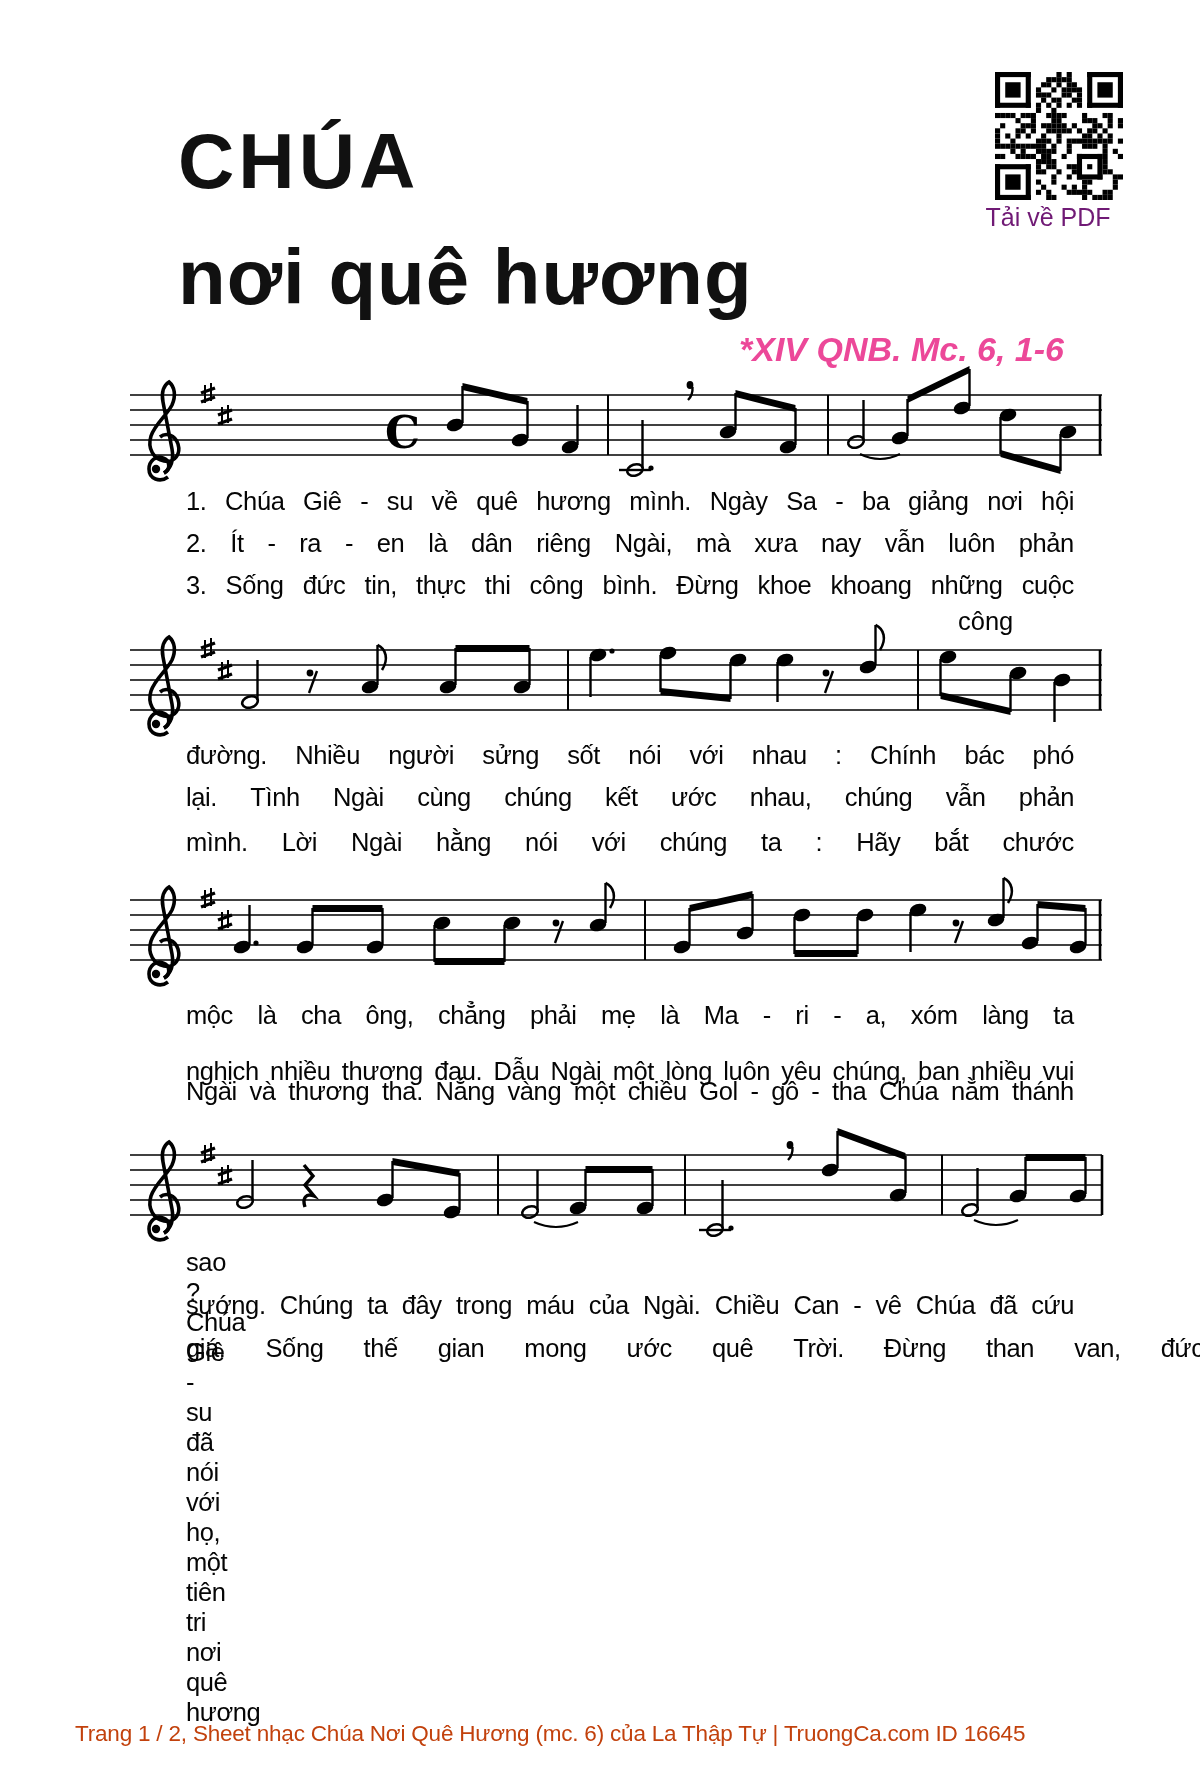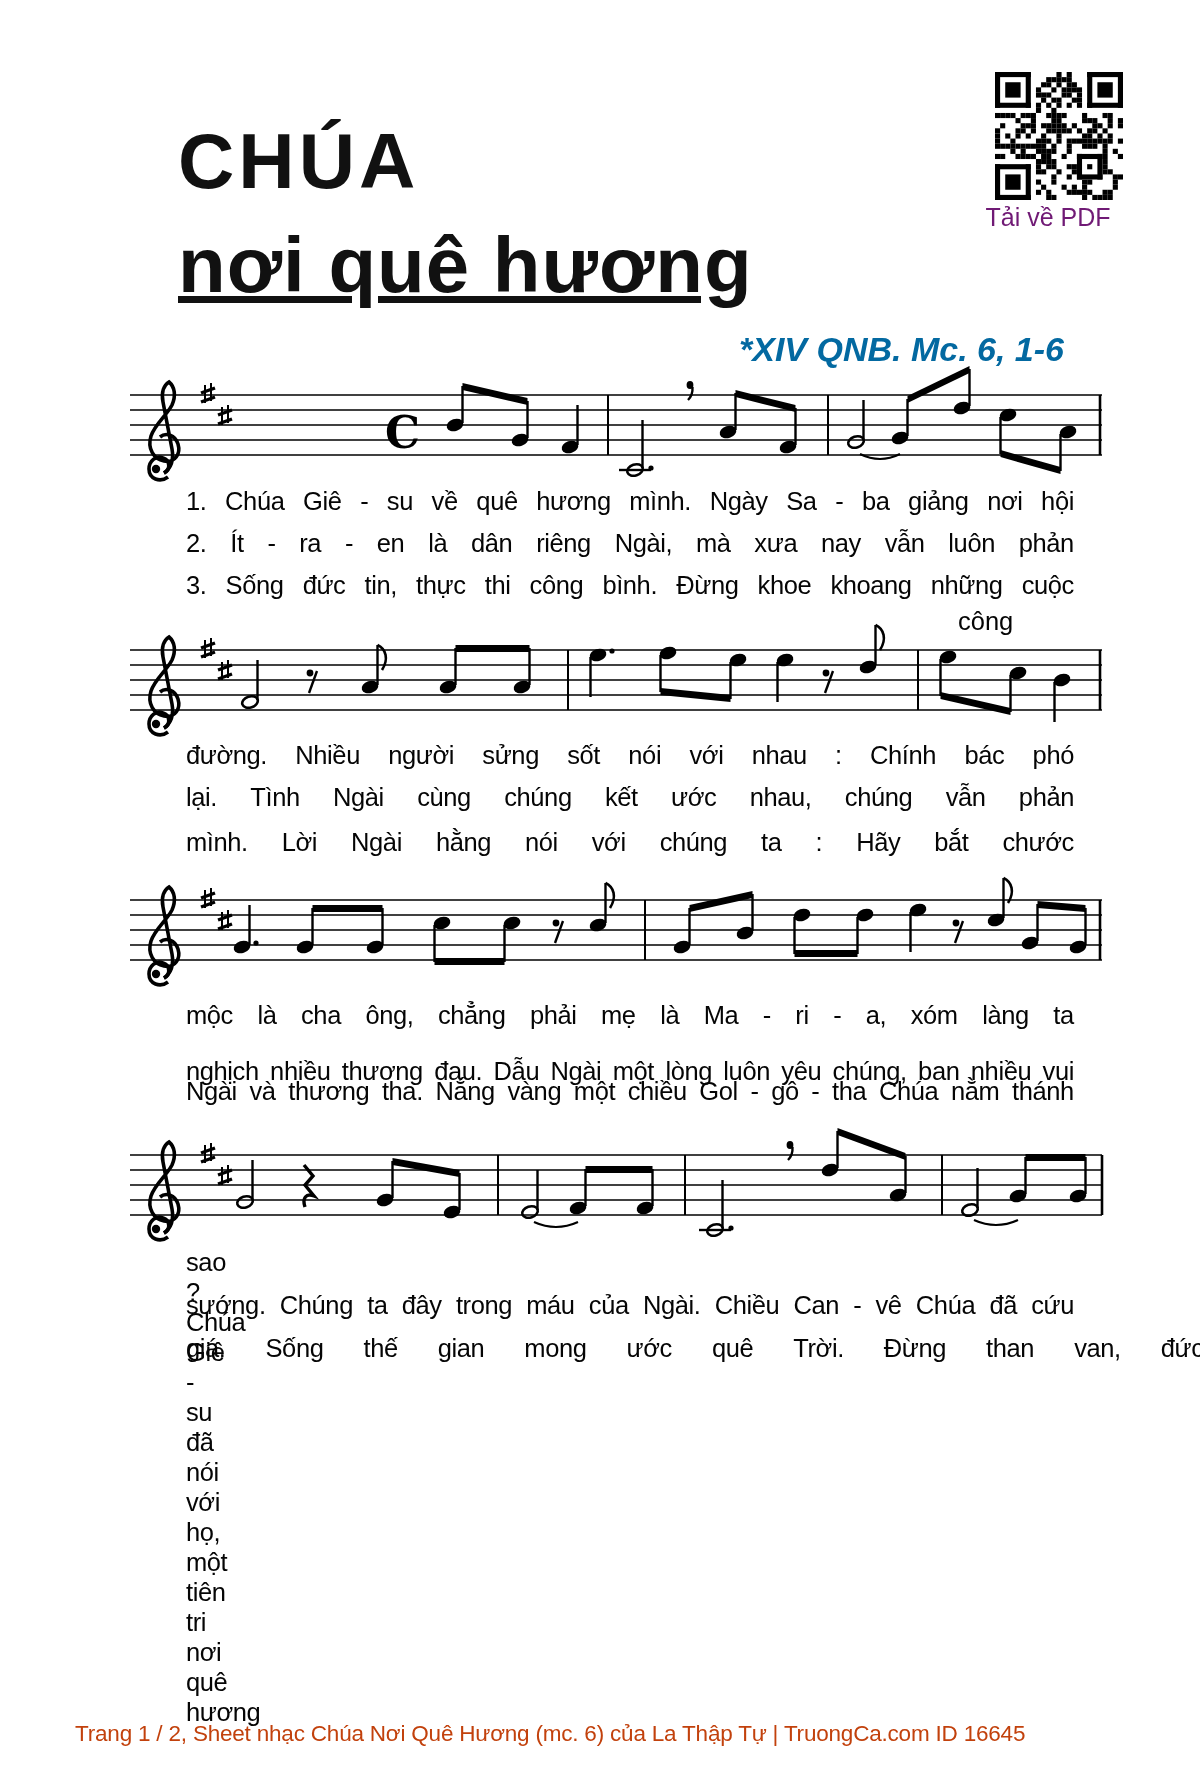--- a/index.html
+++ b/index.html
@@ -1,23 +1,23 @@
 <!DOCTYPE html>
 <html><head>
 <meta charset="utf-8">
 <style>
   html,body{margin:0;padding:0;background:#e8e8e8;}
   .page{position:relative;width:1200px;height:1786px;background:#ffffff;margin:0 auto;
         font-family:"Liberation Sans",sans-serif;color:#000;overflow:hidden;}
   .title-line{position:absolute;left:178px;font-weight:bold;color:#111;
               font-size:78px;line-height:1;letter-spacing:1px;white-space:nowrap;}
   .title-1{top:122px;letter-spacing:4px;}
-  .title-2{top:226px;text-decoration:underline;}
+  .title-2{top:238px;}
   .subtitle{position:absolute;right:136px;top:330px;font-size:34px;font-style:italic;
-            font-weight:bold;white-space:nowrap;color:#0369a1;}
+            font-weight:bold;white-space:nowrap;color:#ec4899;}
   .qr{position:absolute;left:995px;top:72px;width:128px;height:128px;}
   .qr-caption{position:absolute;left:962px;top:203px;width:172px;text-align:center;
               font-size:25px;color:#701a75;}
   .staff{position:absolute;left:130px;width:975px;height:130px;}
   .staff-1{top:365px;} .staff-2{top:620px;} .staff-3{top:870px;} .staff-4{top:1125px;}
   .lyr{position:absolute;left:186px;width:888px;font-size:25.5px;letter-spacing:-0.4px;
        line-height:30px;color:#050505;}
   .jline{display:flex;justify-content:space-between;}
   .jline span{white-space:nowrap;}
   .b1-1{top:486px;} .b1-2{top:528px;} .b1-3{top:570px;}

